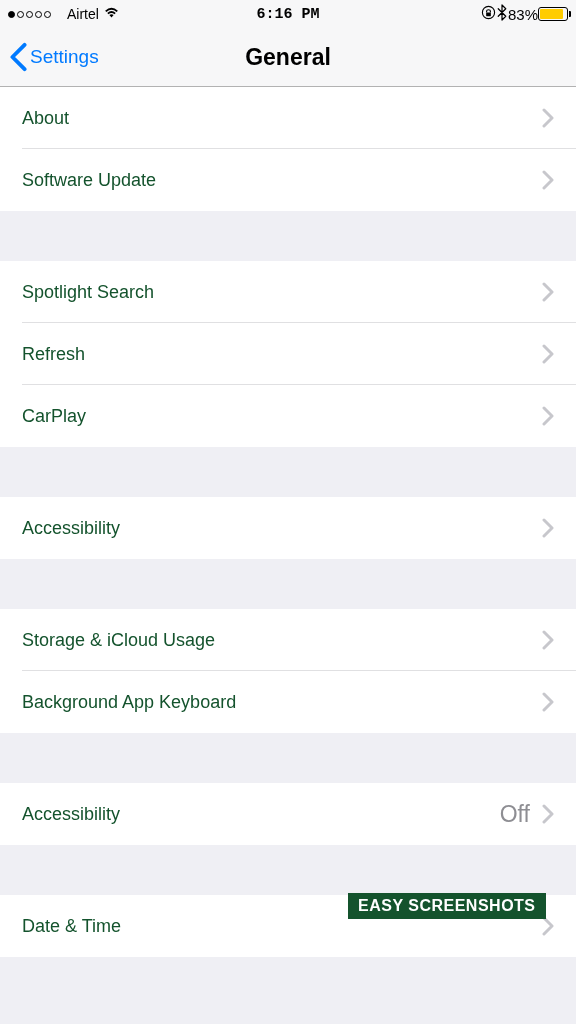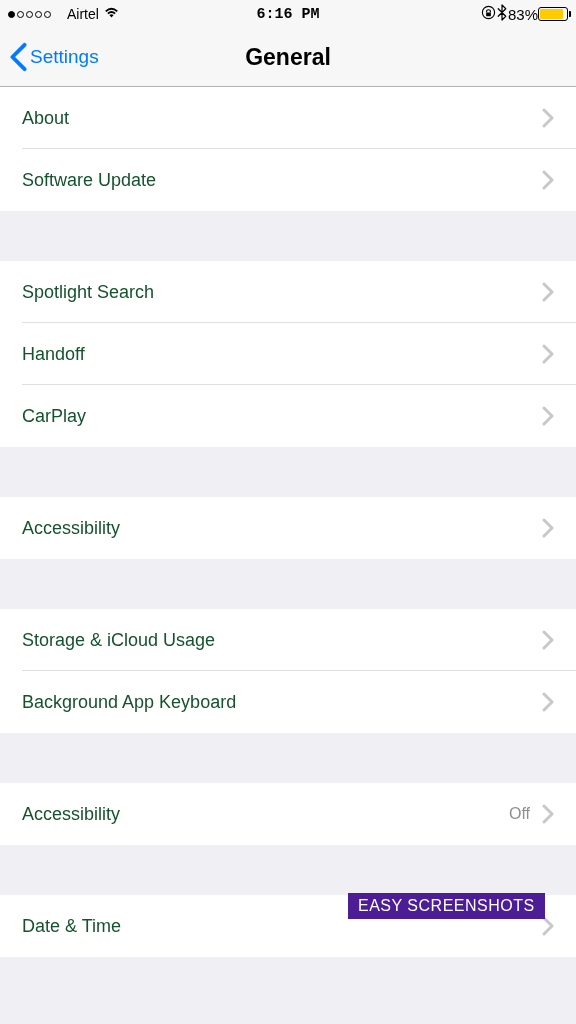--- a/index.html
+++ b/index.html
@@ -165,32 +165,32 @@
     .row-label {
       font-size: 18px;
       color: #14532d;
     }
     .row-right {
       display: flex;
       align-items: center;
       gap: 12px;
     }
     .row-value {
-      font-size: 16px;
+      font-size: 23px;
       color: #8e8e93;
     }
     .chevron-right {
       width: 12px;
       height: 20px;
     }
     .watermark {
       position: absolute;
-      background: #4c1d95;
+      background: #14532d;
       color: #fff;
-      font-weight: 400;
+      font-weight: 700;
       font-size: 16px;
       padding: 4px 10px;
       letter-spacing: 0.5px;
       left: 348px;
       top: 893px;
       font-family: Arial, sans-serif;
     }
   </style>
 </head>
 <body>
@@ -267,21 +267,21 @@
       <div class="row">
         <span class="row-label">Spotlight Search</span>
         <span class="row-right">
           <svg class="chevron-right" viewBox="0 0 12 20">
             <polyline points="2,2 10,10 2,18" fill="none" stroke="#c7c7cc" stroke-width="3" stroke-linecap="round" stroke-linejoin="round"></polyline>
           </svg>
         </span>
         <div class="row-sep"></div>
       </div>
       <div class="row">
-        <span class="row-label">Handoff</span>
+        <span class="row-label">Refresh</span>
         <span class="row-right">
           <svg class="chevron-right" viewBox="0 0 12 20">
             <polyline points="2,2 10,10 2,18" fill="none" stroke="#c7c7cc" stroke-width="3" stroke-linecap="round" stroke-linejoin="round"></polyline>
           </svg>
         </span>
         <div class="row-sep"></div>
       </div>
       <div class="row">
         <span class="row-label">CarPlay</span>
         <span class="row-right">

